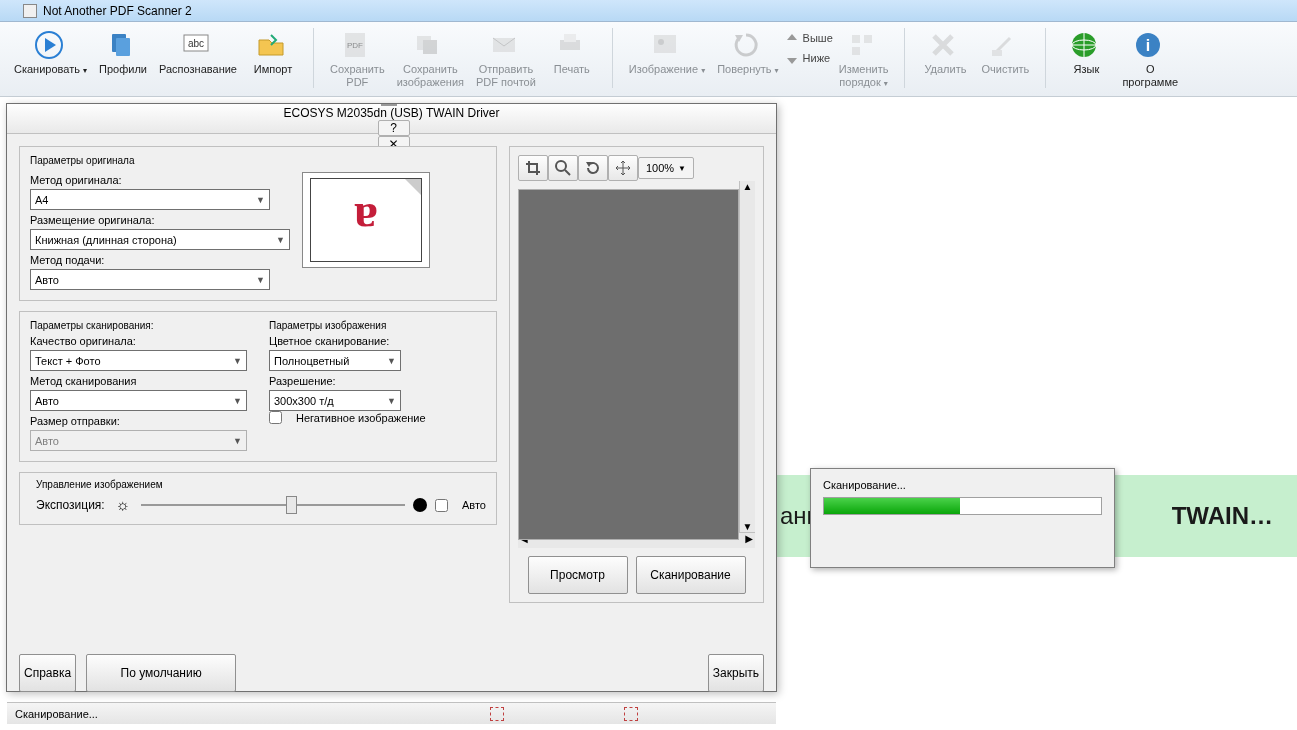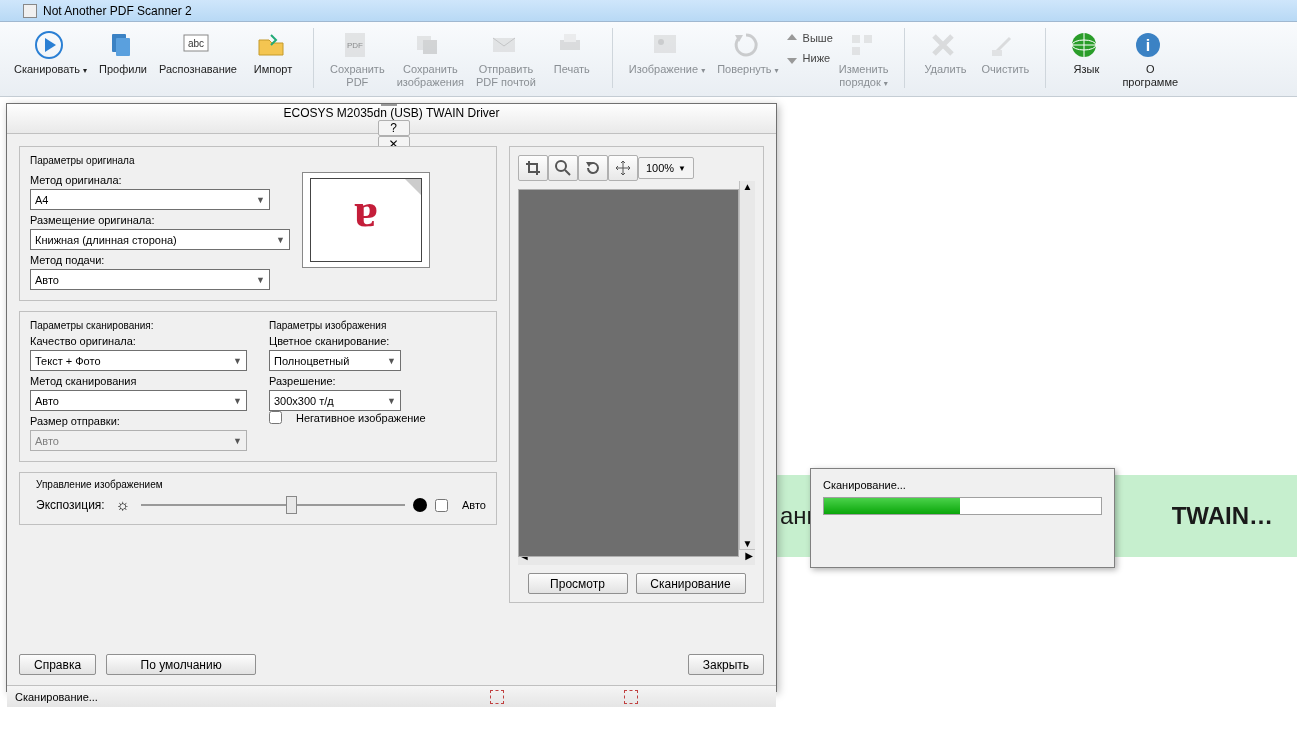--- a/index.html
+++ b/index.html
@@ -53,21 +53,21 @@
 .dot { width:14px;height:14px;border-radius:50%; background:#000;}
 
 .preview-panel { border:1px solid #c0c0c0; background:#f0f0f0; padding:8px; height:457px; display:flex; flex-direction:column;}
 .prev-toolbar { display:flex; gap:0; align-items:center;}
 .pt-btn { width:30px; height:26px; border:1px solid #b0b0b0; background:linear-gradient(#fdfdfd,#e8e8e8); display:flex; align-items:center; justify-content:center; font-size:14px; border-radius:2px;}
 .zoom-combo { width:56px; height:22px; border:1px solid #b0b0b0; background:#f4f4f4; font-size:11px; display:flex; align-items:center; justify-content:center; gap:4px; border-radius:2px;}
 .render-area { flex:1; background:#6e6e6e; border:1px solid #b0b0b0; margin-top:8px; position:relative;}
 .scroll-bottom { height:16px; background:#e8e8e8; border-top:1px solid #c0c0c0; display:flex; justify-content:space-between; padding:0 2px; font-size:10px;}
 .scroll-right-v { position:absolute; right:-16px; top:0; bottom:0; width:16px; background:#e8e8e8; border-left:1px solid #c0c0c0; display:flex; flex-direction:column; justify-content:space-between; font-size:10px; align-items:center;}
 .prev-buttons { display:flex; gap:8px; margin-top:8px; justify-content:center;}
-.btn { height:21px; border:1px solid #909090; background:linear-gradient(#fdfdfd,#e2e2e2); padding:0 14px; font-size:12px; border-radius:2px; display:flex; align-items:center; justify-content:center;}
+.btn { height:38px; border:1px solid #909090; background:linear-gradient(#fdfdfd,#e2e2e2); padding:0 4px; font-size:12px; border-radius:2px; display:flex; align-items:center; justify-content:center;}
 
 
 .orig-top { display:flex; gap:12px;}
 .orig-left { flex:0 0 240px;}
 .orig-right { flex:1;}
 .orig-preview { width:128px; height:96px; background:#fff; border:1px solid #888; display:flex; align-items:center; justify-content:center; margin-top:2px;}
 .orig-preview .page { width:112px; height:84px; border:1px solid #444; background:#fff; position:relative;}
 .orig-preview .fold { position:absolute; top:0; right:0; width:16px; height:16px; border-left:16px solid transparent; border-top:16px solid #ccc;}
 .glyph-a { color:#c41e3a; font-size:48px; font-weight:bold; transform:rotate(180deg); font-family:Georgia,serif;}
 

